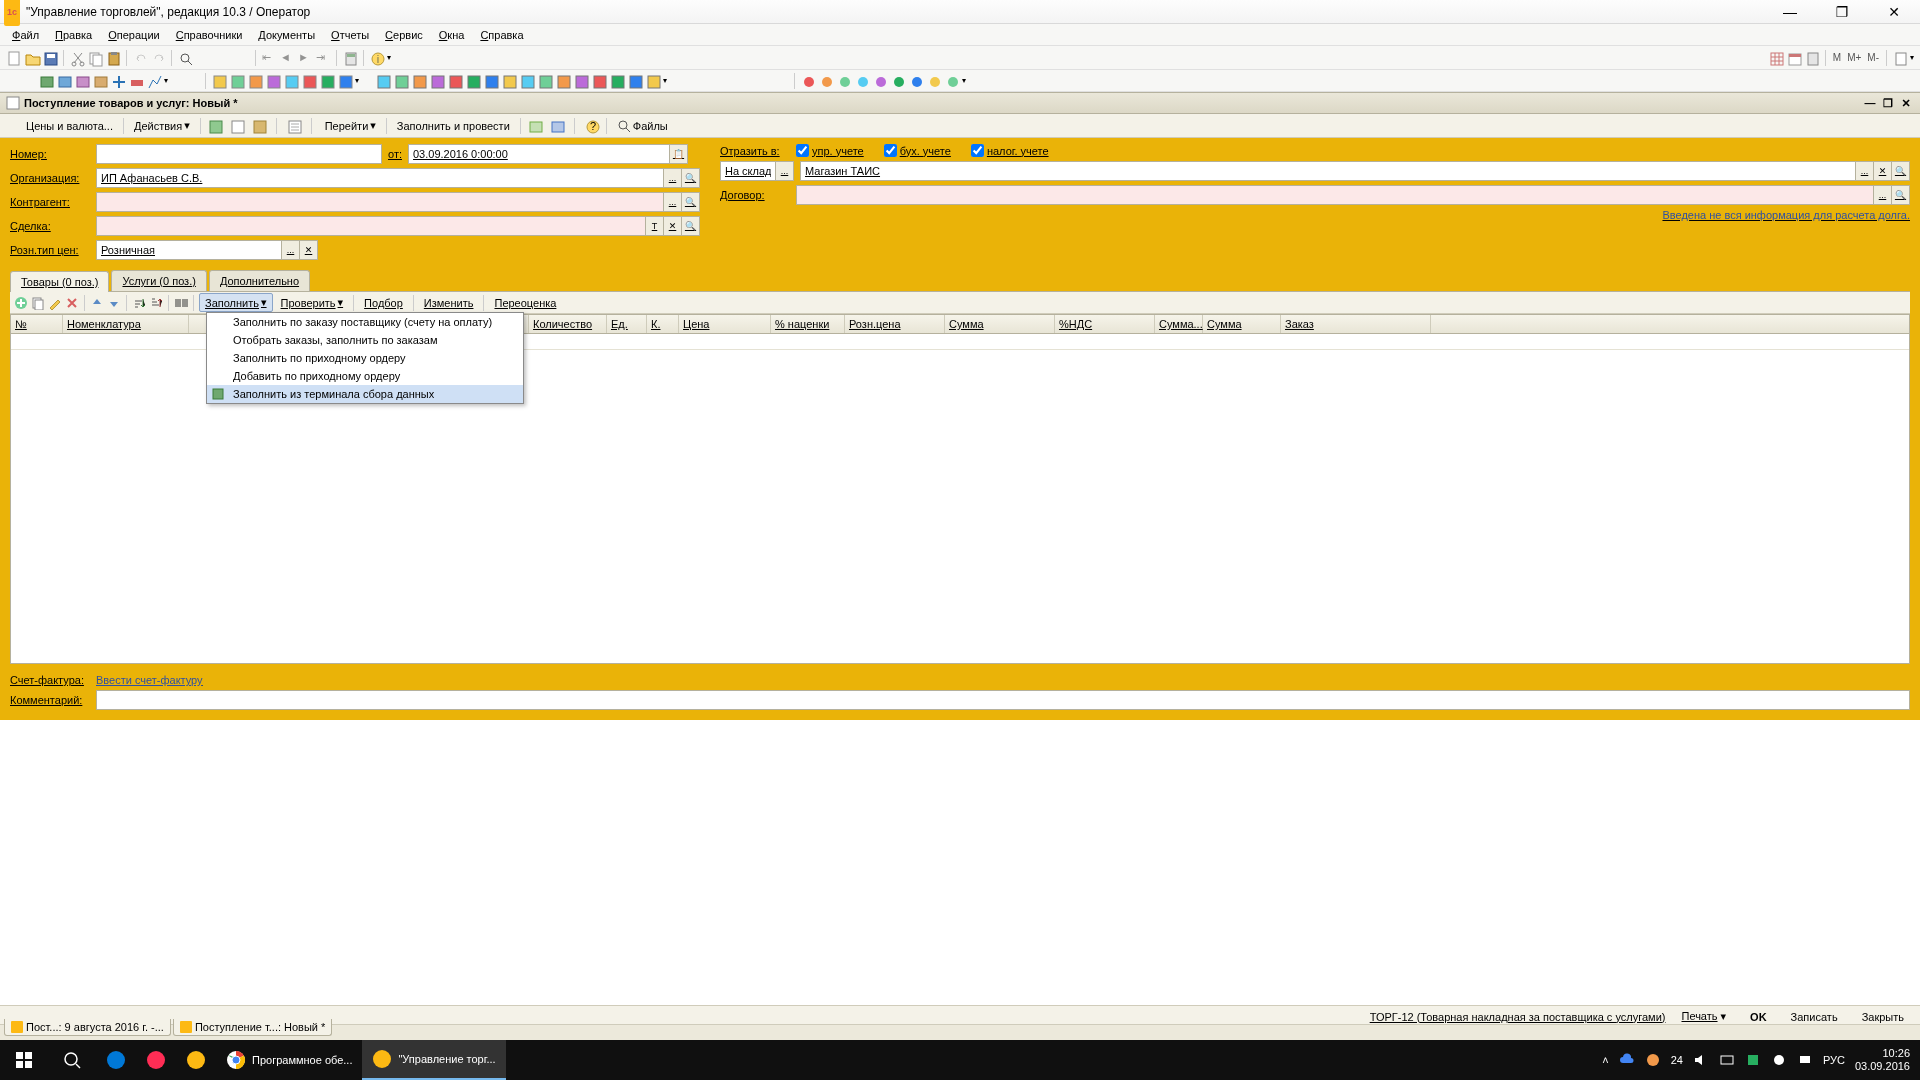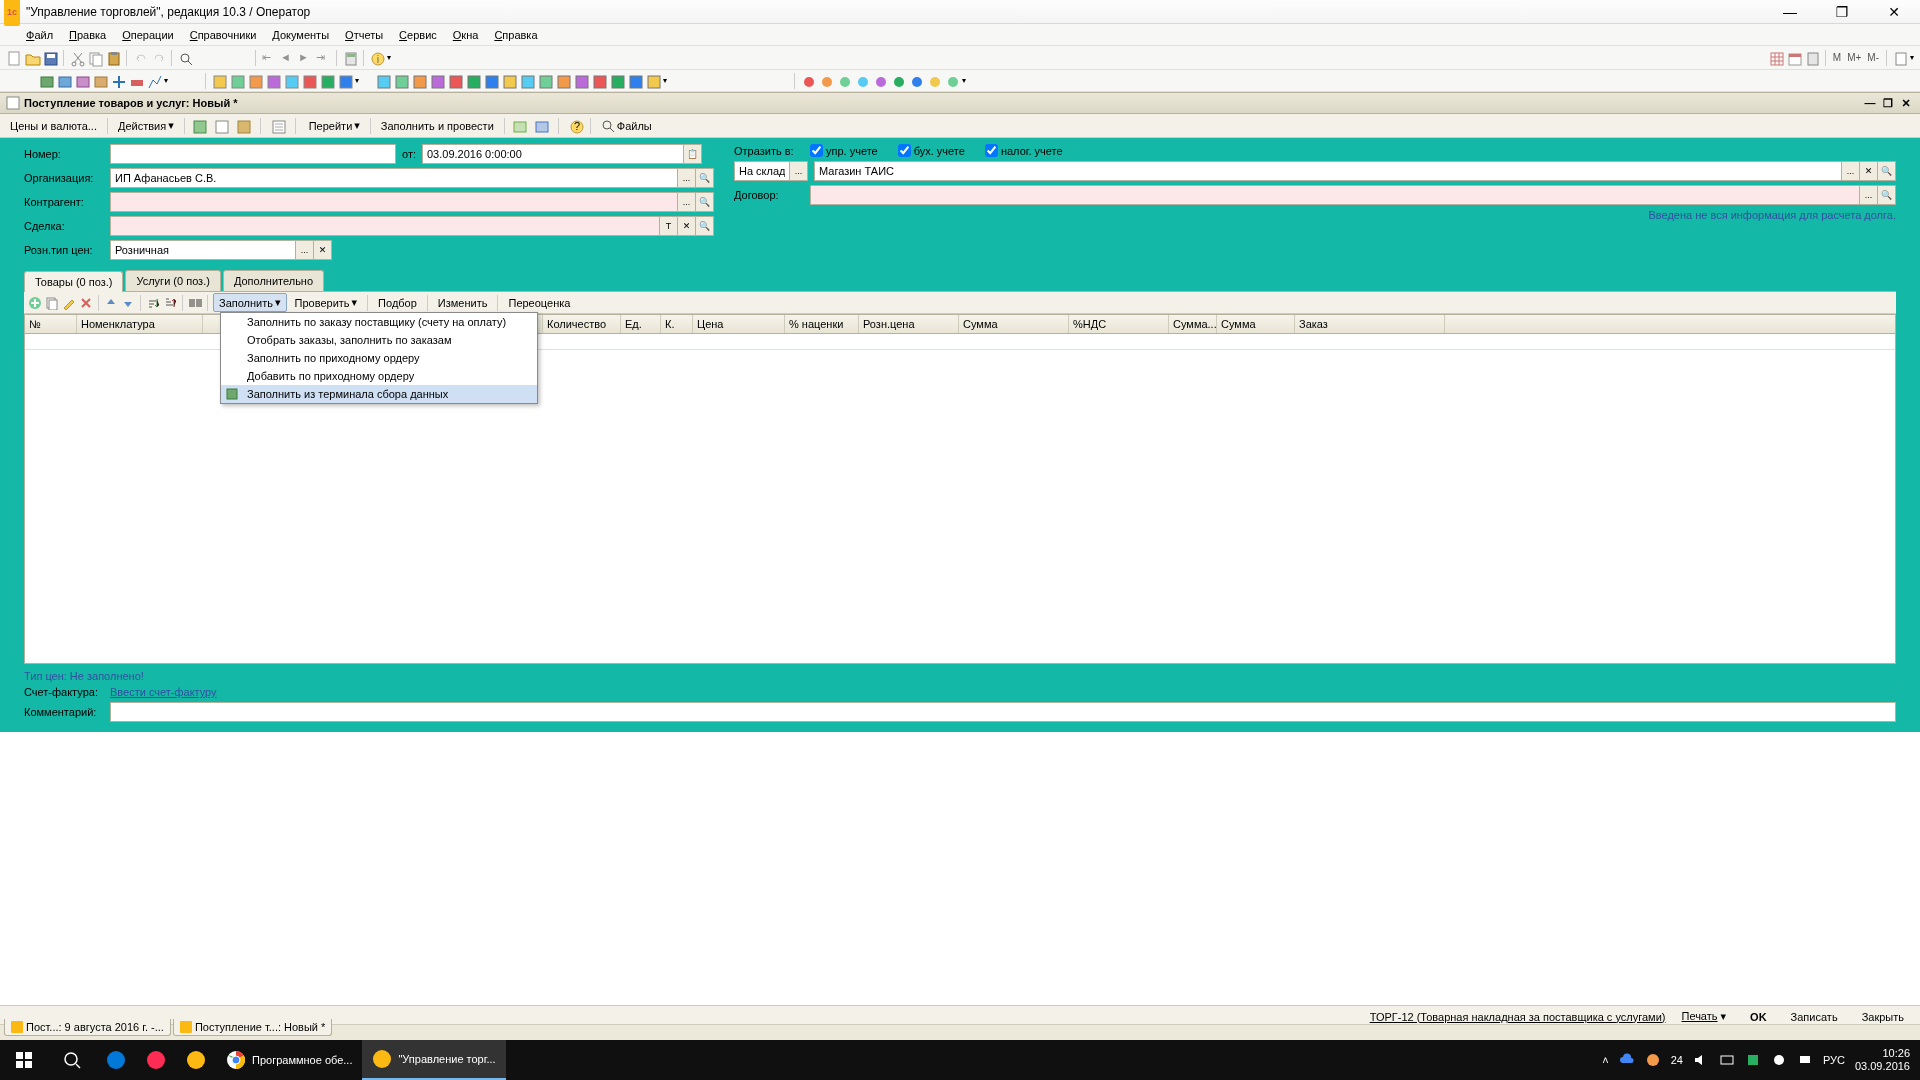--- a/index.html
+++ b/index.html
@@ -2,35 +2,35 @@
 <html><head>
 <meta charset="utf-8">
 <style>
 * { margin:0; padding:0; box-sizing:border-box; font-family:Arial,sans-serif; font-size:11px; }
 body { background:#fff; width:1920px; height:1080px; overflow:hidden; position:relative; }
 .title-bar { height:24px; background:linear-gradient(#fdfdfd,#f4f4f4); border-bottom:1px solid #d9d9d9; display:flex; align-items:center; padding:0 4px; }
 .title-bar .app-icon { width:16px; height:28px; background:#fdb913; border-radius:2px; margin-right:6px; display:flex; align-items:center; justify-content:center; color:#d9534f; font-size:9px; font-weight:bold; }
 .title-bar .title { flex:1; font-size:12px; }
 .title-bar .win-btns { display:flex; gap:24px; padding-right:8px; }
 .win-btn { width:28px; height:20px; display:flex; align-items:center; justify-content:center; font-size:14px; cursor:pointer; }
-.menu-bar { height:22px; background:#f7f7f5; display:flex; align-items:center; padding:0 20px; gap:4px; border-bottom:1px solid #e0e0e0; }
+.menu-bar { height:22px; background:#f7f7f5; display:flex; align-items:center; padding:0 6px; gap:4px; border-bottom:1px solid #e0e0e0; }
 .menu-bar span { padding:2px 6px; cursor:pointer; }
 .menu-bar span u { text-decoration:underline; }
 .toolbar { height:24px; background:#f7f7f5; display:flex; align-items:center; padding:0 6px; gap:2px; border-bottom:1px solid #e0e0e0; }
 .tb-icon { width:16px; height:16px; border:1px solid transparent; }
 .tb-sep { width:1px; height:16px; background:#ccc; margin:0 3px; }
 .tb-right { margin-left:auto; display:flex; gap:2px; align-items:center; }
 .txt-btn { font-size:10px; color:#555; padding:0 2px; }
 .doc-title { height:22px; background:linear-gradient(#eae7d9,#dcd8c6); border-top:1px solid #b5b19d; border-bottom:1px solid #b5b19d; display:flex; align-items:center; padding:0 6px; font-weight:bold; font-size:12px; }
 .doc-title .spacer { flex:1; }
 .doc-title .mini-btn { width:16px; height:14px; display:flex; align-items:center; justify-content:center; font-size:11px; cursor:pointer; margin-left:2px; }
-.doc-toolbar { height:24px; background:#f4f2e8; display:flex; align-items:center; padding:0 6px; gap:6px; border-bottom:1px solid #d0ccba; font-size:11px;text-align:right; }
+.doc-toolbar { height:24px; background:#f4f2e8; display:flex; align-items:center; padding:0 22px; gap:6px; border-bottom:1px solid #d0ccba; font-size:11px;text-align:right; }
 .doc-toolbar .dt-item { padding:2px 4px; cursor:pointer; display:flex; align-items:center; gap:2px; }
 .doc-toolbar .dt-sep { width:1px; height:16px; background:#ccc; }
-.form-area { padding:6px 24px; background:#14b8a6; }
+.form-area { padding:6px 10px; background:#eab308;text-decoration:underline; }
 .form-row { display:flex; align-items:center; margin-bottom:4px; gap:6px; }
 .form-label { width:80px; font-size:11px; }
 .form-label-r { width:70px; font-size:11px; }
 .text-input { height:20px; border:1px solid #b5b19d; background:#fff; padding:0 4px; font-size:11px; }
 .text-input.pink { background:#fce8e8; }
 .combo { display:flex; }
 .combo .sel { width:18px; height:20px; border:1px solid #b5b19d; border-left:none; background:#f0ede0; display:flex; align-items:center; justify-content:center; font-size:9px; cursor:pointer; }
 .checkbox-wrap { display:flex; align-items:center; gap:3px; font-size:11px; margin-right:14px; }
 .checkbox-wrap input { width:13px; height:13px; }
 .left-col { width:690px; }
@@ -673,21 +673,20 @@
         <div class="gh" style="width: 100px;">%НДС</div>
         <div class="gh" style="width: 48px;">Сумма...</div>
         <div class="gh" style="width: 78px;">Сумма</div>
         <div class="gh" style="width: 150px;">Заказ</div>
       </div>
     <div class="grid-body-row"></div>
   </div>
 
   <div style="display:flex;margin-top:6px">
     <div style="flex:1">
-      <div class="footer-link">Тип цен: Не заполнено!</div>
       <div class="form-row" style="margin-top:4px">
         <div class="form-label">Счет-фактура:</div>
         <span class="footer-link u">Ввести счет-фактуру</span>
       </div>
       <div class="form-row">
         <div class="form-label">Комментарий:</div>
         <input class="text-input" style="flex: 1 1 0%;">
       </div>
     </div>
   </div>

